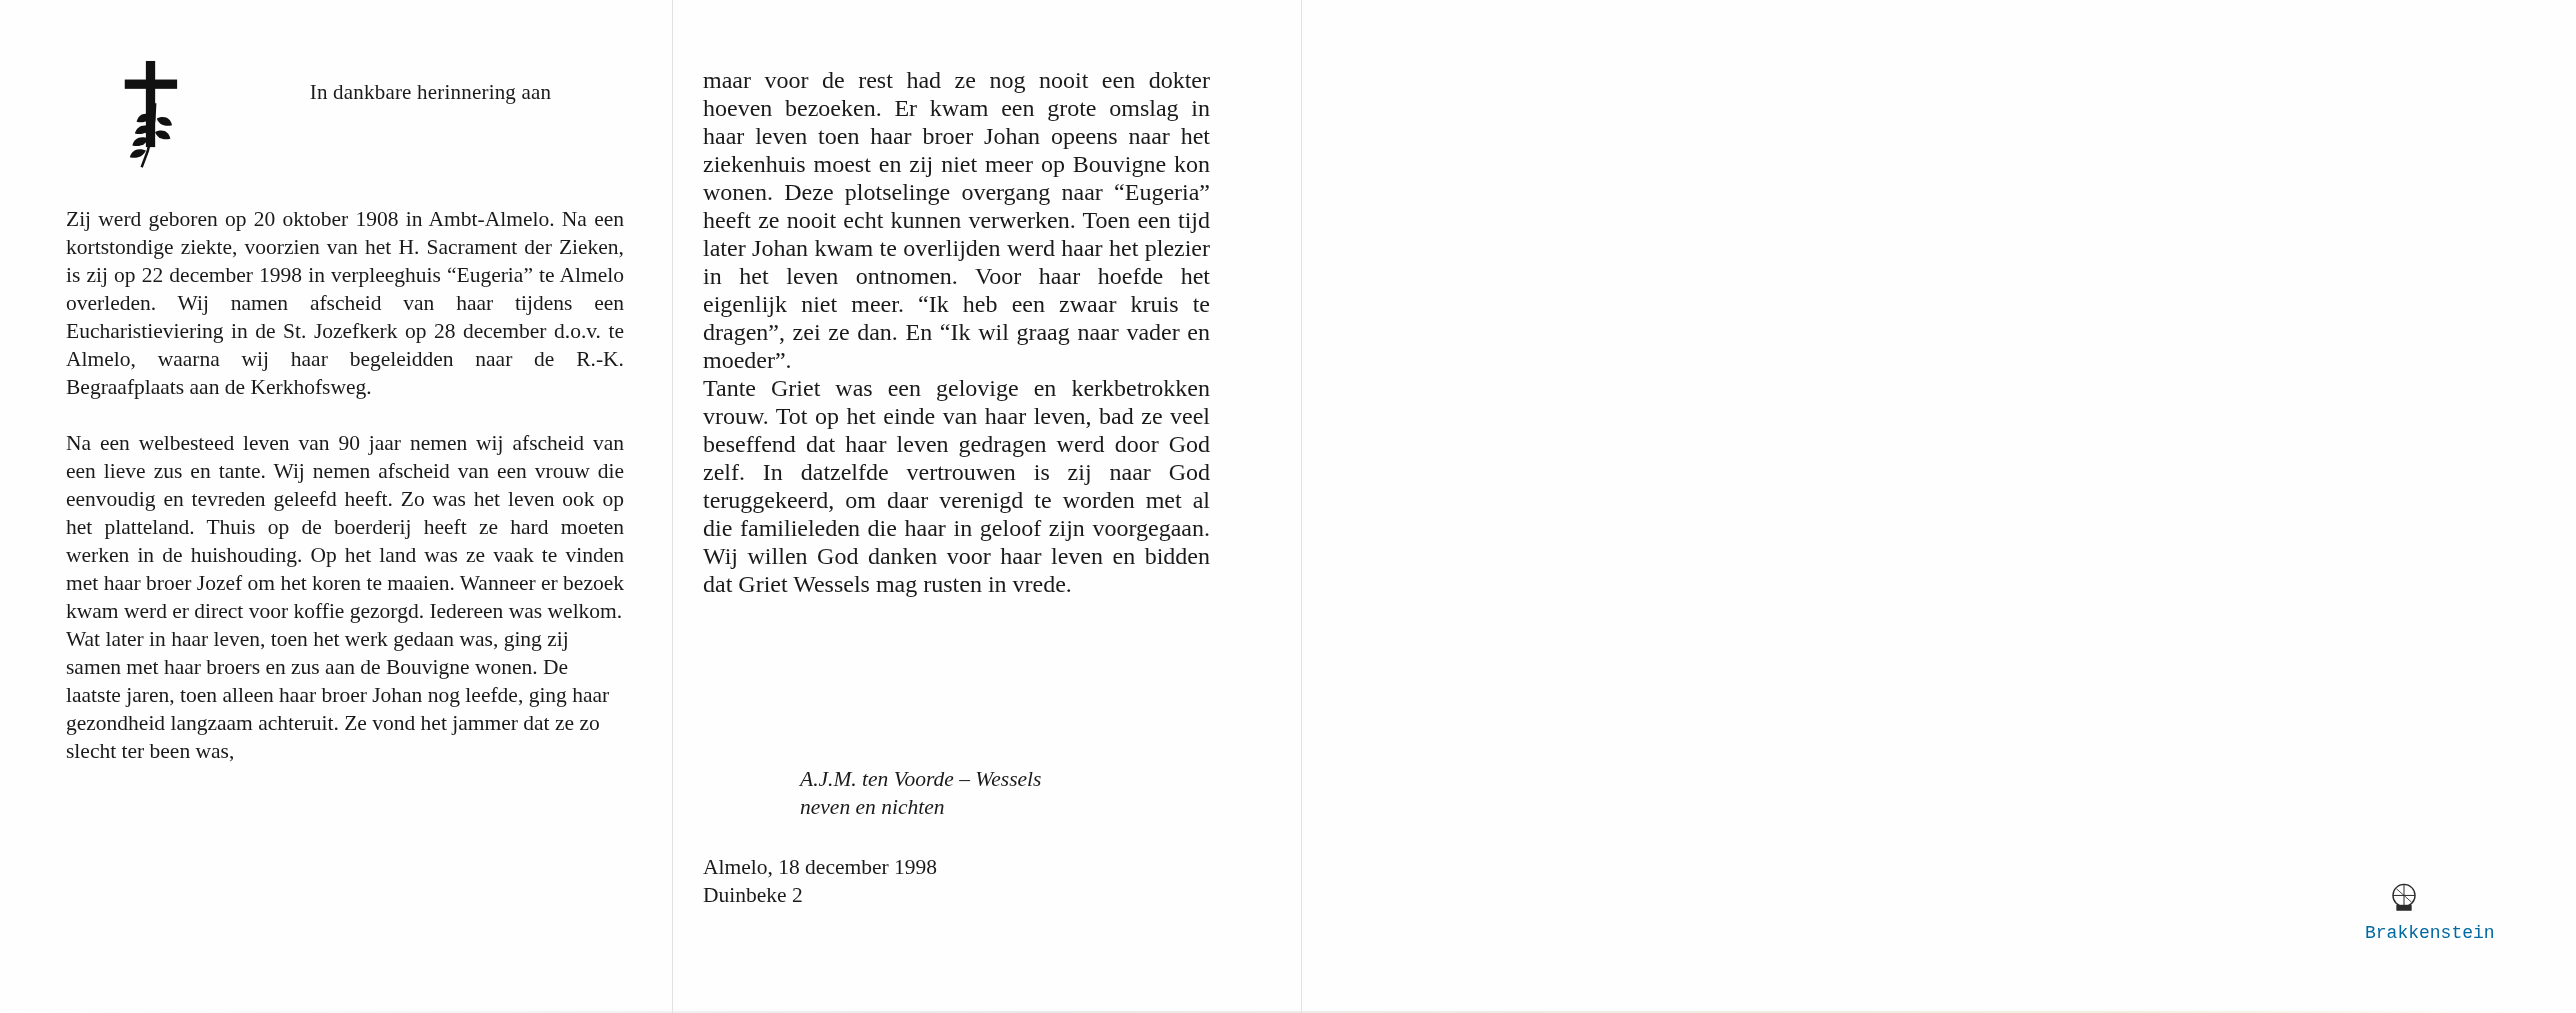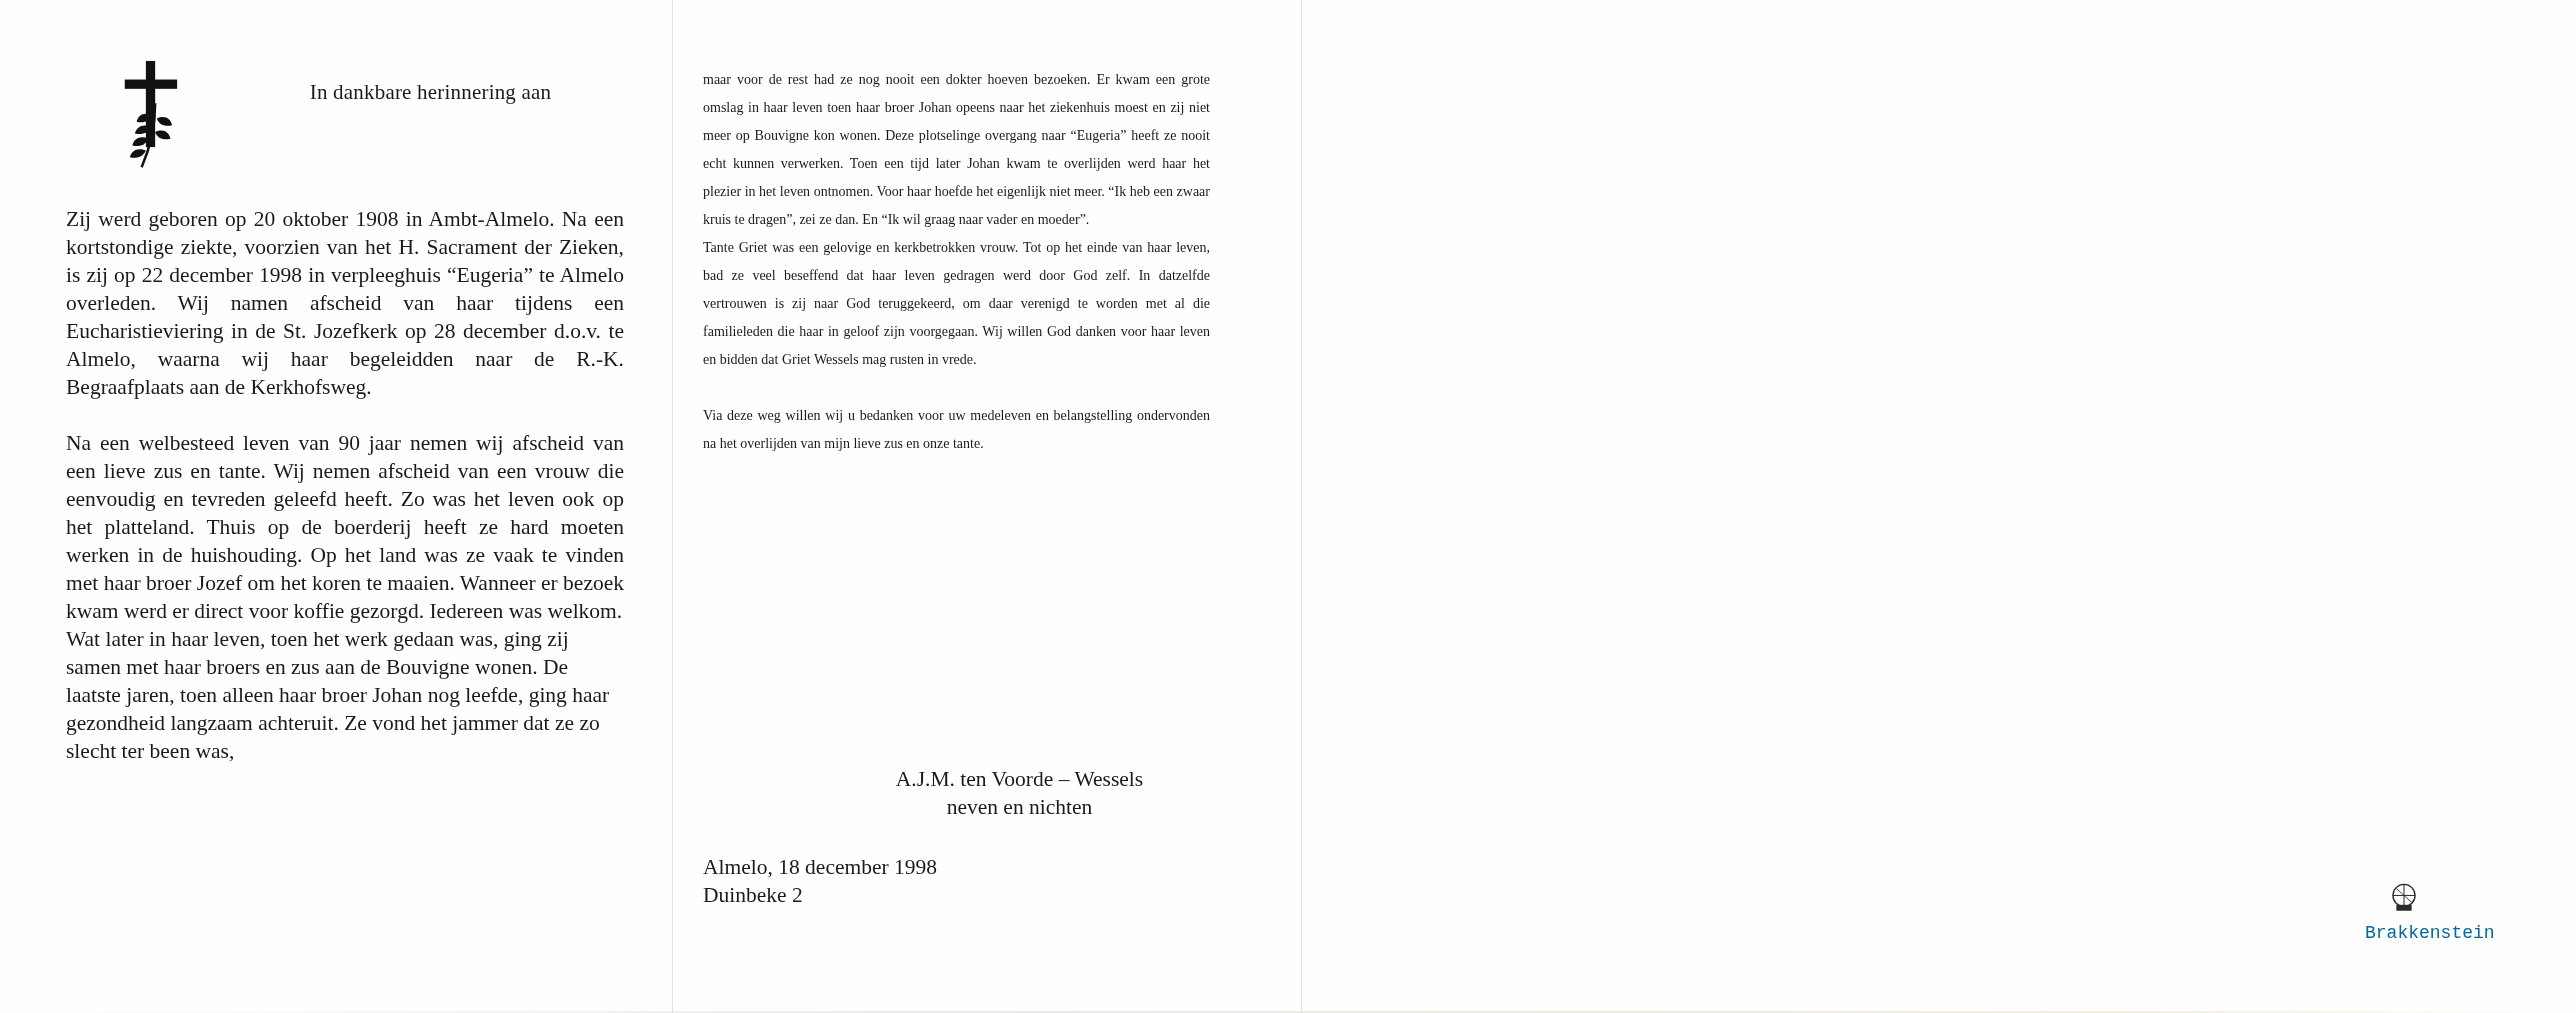--- a/index.html
+++ b/index.html
@@ -91,36 +91,37 @@
   .left-body p { margin: 0 0 0 0; }
   .left-body p.gap { margin-top: 28px; }
   .left-body p:last-child { text-align: left; }
 
   
   .mid-body {
     position: absolute;
     left: 30px;
     top: 66px;
     width: 507px;
-    font-size: 14px;
+    font-size: 24px;
     line-height: 28px;
     text-align: justify;
     text-justify: inter-word;
   }
   .mid-body p { margin: 0; }
   .mid-body p.gap { margin-top: 28px; }
 
   .signature {
     position: absolute;
     left: 127px;
     top: 765px;
     width: 439px;
     font-size: 21.5px;
     line-height: 28px;
-    text-align: center;
+    text-align: left;
+    font-style: italic;
   }
   .place {
     position: absolute;
     left: 30px;
     top: 853px;
     width: 507px;
     font-size: 21.5px;
     line-height: 28px;
     text-align: left;
   }
@@ -178,21 +179,20 @@
       <p>Zij werd geboren op 20 oktober 1908 in Ambt-Almelo. Na een kortstondige ziekte, voorzien van het H. Sacrament der Zieken, is zij op 22 december 1998 in verpleeghuis “Eugeria” te Almelo overleden. Wij namen afscheid van haar tijdens een Eucharistieviering in de St. Jozefkerk op 28 december d.o.v. te Almelo, waarna wij haar begeleidden naar de R.-K. Begraafplaats aan de Kerkhofsweg.</p>
       <p class="gap">Na een welbesteed leven van 90 jaar nemen wij afscheid van een lieve zus en tante. Wij nemen afscheid van een vrouw die eenvoudig en tevreden geleefd heeft. Zo was het leven ook op het platteland. Thuis op de boerderij heeft ze hard moeten werken in de huishouding. Op het land was ze vaak te vinden met haar broer Jozef om het koren te maaien. Wanneer er bezoek kwam werd er direct voor koffie gezorgd. Iedereen was welkom.</p>
       <p>Wat later in haar leven, toen het werk gedaan was, ging zij samen met haar broers en zus aan de Bouvigne wonen. De laatste jaren, toen alleen haar broer Johan nog leefde, ging haar gezondheid langzaam achteruit. Ze vond het jammer dat ze zo slecht ter been was,</p>
     </div>
   </div>
 
   <div class="card-mid">
     <div class="mid-body">
       <p>maar voor de rest had ze nog nooit een dokter hoeven bezoeken. Er kwam een grote omslag in haar leven toen haar broer Johan opeens naar het ziekenhuis moest en zij niet meer op Bouvigne kon wonen. Deze plotselinge overgang naar “Eugeria” heeft ze nooit echt kunnen verwerken. Toen een tijd later Johan kwam te overlijden werd haar het plezier in het leven ontnomen. Voor haar hoefde het eigenlijk niet meer. “Ik heb een zwaar kruis te dragen”, zei ze dan. En “Ik wil graag naar vader en moeder”.</p>
       <p>Tante Griet was een gelovige en kerkbetrokken vrouw. Tot op het einde van haar leven, bad ze veel beseffend dat haar leven gedragen werd door God zelf. In datzelfde vertrouwen is zij naar God teruggekeerd, om daar verenigd te worden met al die familieleden die haar in geloof zijn voorgegaan. Wij willen God danken voor haar leven en bidden dat Griet Wessels mag rusten in vrede.</p>
-      <p class="gap">Via deze weg willen wij u bedanken voor uw medeleven en belangstelling ondervonden na het overlijden van mijn lieve zus en onze tante.</p>
     </div>
 
     <div class="signature">
       <div>A.J.M. ten Voorde – Wessels</div>
       <div>neven en nichten</div>
     </div>
 
     <div class="place">
       <div>Almelo, 18 december 1998</div>
       <div>Duinbeke 2</div>

